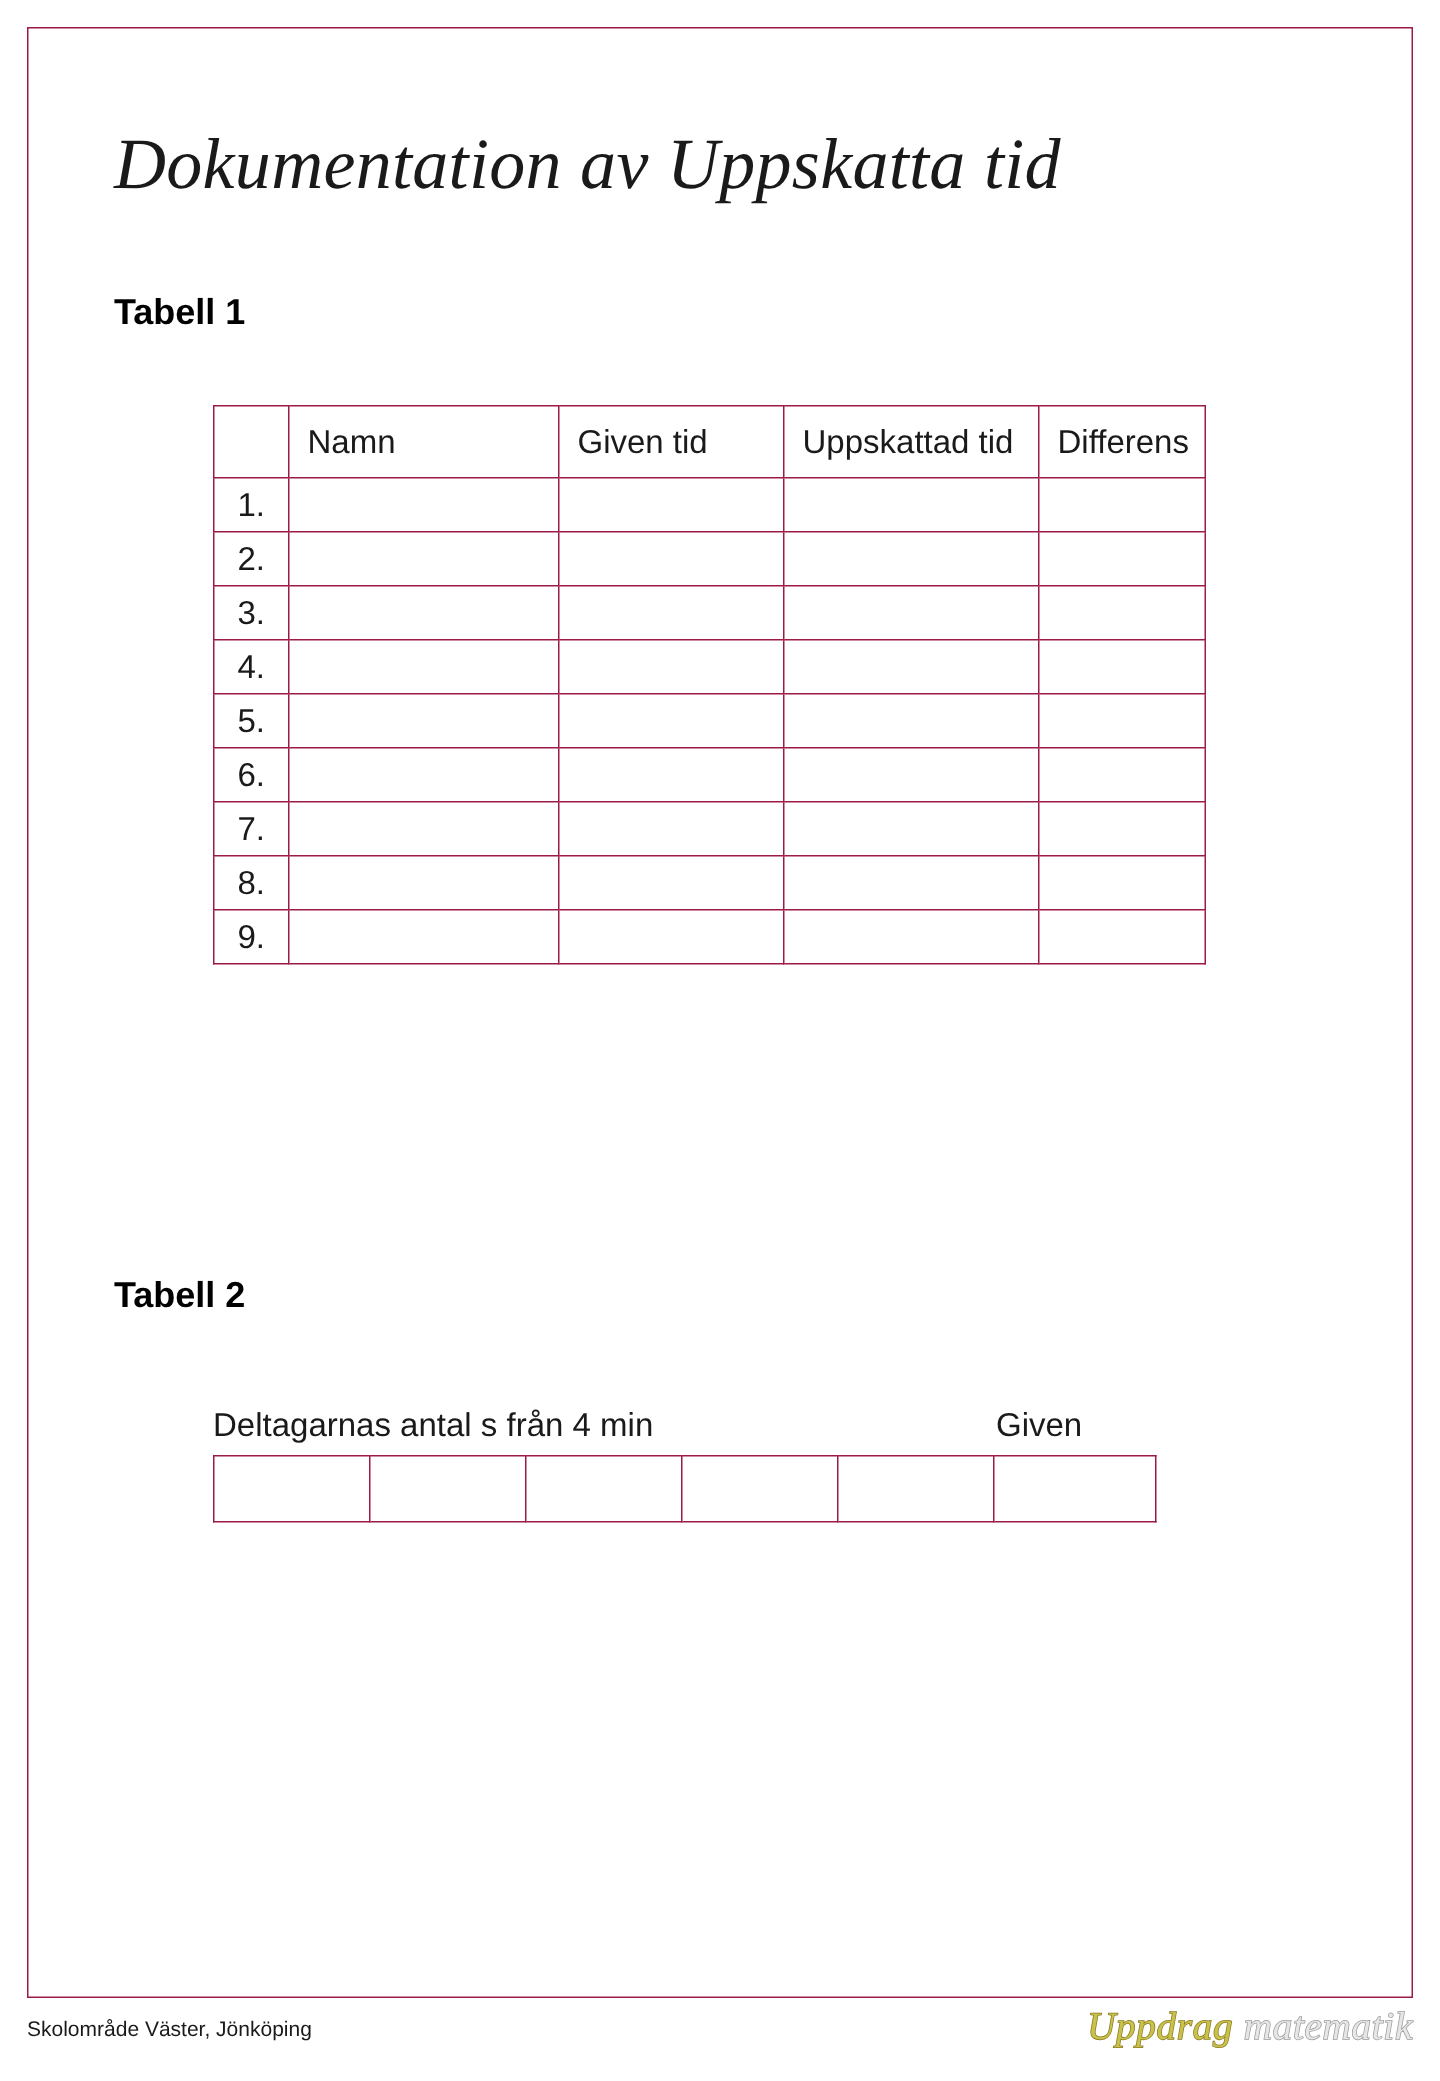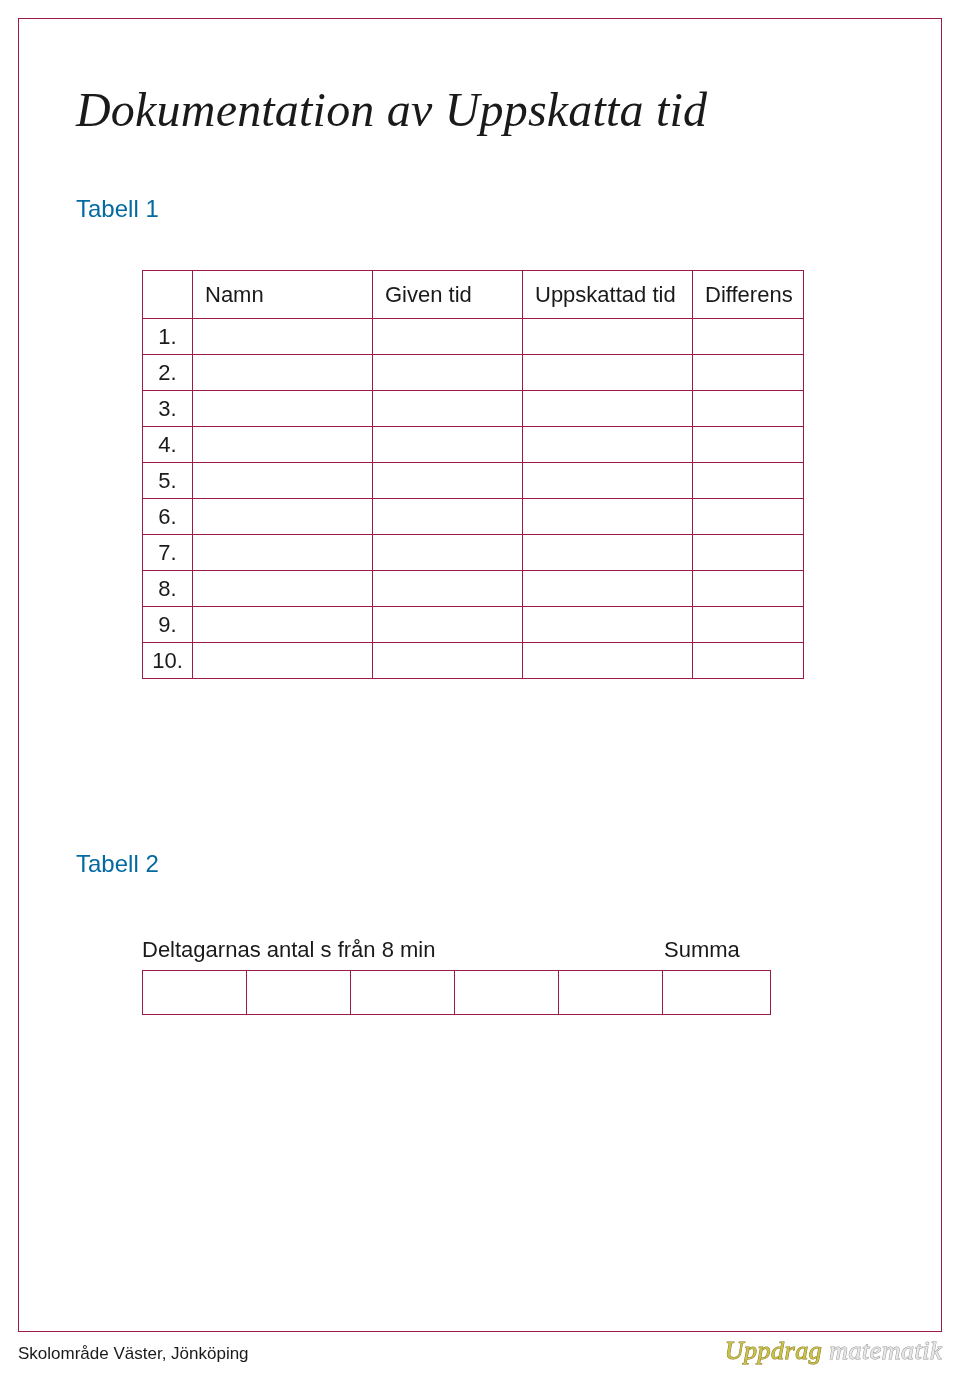--- a/index.html
+++ b/index.html
@@ -1,19 +1,19 @@
 <!DOCTYPE html>
 <html><head>
 <meta charset="utf-8">
 <style>
   * { box-sizing: border-box; margin: 0; padding: 0; }
   html, body { width: 960px; height: 1387px; background: #fff; font-family: "Myriad Pro", "Segoe UI", Arial, sans-serif; color: #1a1a1a; }
   .page-border { position: absolute; left: 18px; top: 18px; width: 924px; height: 1314px; border: 1px solid #9c1a4a; }
   .page-title { position: absolute; left: 76px; top: 82px; font-family: "Palatino Linotype", "Book Antiqua", Georgia, serif; font-style: italic; font-weight: 500; font-size: 48px; letter-spacing: 0.2px; }
-  .section-label { position: absolute; font-size: 24px; font-weight: 400; color: #0369a1; }
+  .section-label { position: absolute; font-size: 24px; font-weight: 700; color: #000000; }
   .section-label.t1 { left: 76px; top: 195px; }
   .section-label.t2 { left: 76px; top: 850px; }
 
   
   .table1 { position: absolute; left: 142px; top: 270px; border-collapse: collapse; }
   .table1 th, .table1 td { border: 1px solid #9c1a4a; font-weight: 400; text-align: left; vertical-align: middle; }
   .table1 th { font-size: 22px; padding: 8px 10px 8px 12px; height: 48px; }
   .table1 th.rownum-col { width: 50px; }
   .table1 th.namn-col { width: 180px; margin-top: 11px; }
   .table1 th.given-col { width: 150px; }
@@ -25,21 +25,21 @@
 
   
   .t2-label { position: absolute; left: 142px; top: 937px; font-size: 22px; }
   .t2-sum { position: absolute; left: 664px; top: 937px; font-size: 22px; }
   .table2 { position: absolute; left: 142px; top: 970px; border-collapse: collapse; }
   .table2 td { border: 1px solid #9c1a4a; height: 44px; }
   .table2 td.c { width: 104px; }
   .table2 td.sum { width: 108px; }
 
   
-  .footer-left { position: absolute; left: 18px; top: 1344px; font-size: 17px; color: #1a1a1a; }
+  .footer-left { position: absolute; left: 18px; top: 1344px; font-size: 14px; color: #1a1a1a; }
   .footer-logo { position: absolute; right: 18px; top: 1336px; font-family: Georgia, "Times New Roman", serif; font-style: italic; font-size: 26px; letter-spacing: 0.5px; white-space: nowrap; }
   .footer-logo .u1 { color: #c8c14a; -webkit-text-stroke: 1px #8a7a20; paint-order: stroke fill; margin-top: 40px; }
   .footer-logo .u2 { color: #e6e6e6; -webkit-text-stroke: 1px #9a9a9a; paint-order: stroke fill; }
 </style>
 </head>
 <body>
 
 <div class="page-border"></div>
 
 <h1 class="page-title">Dokumentation av Uppskatta tid</h1>
@@ -113,34 +113,27 @@
         <td class="cell"></td>
         <td class="cell"></td>
       </tr>
       <tr>
         <td class="rownum">9.</td>
         <td class="cell"></td>
         <td class="cell"></td>
         <td class="cell"></td>
         <td class="cell"></td>
       </tr>
-      <tr>
-        <td class="rownum">10.</td>
-        <td class="cell"></td>
-        <td class="cell"></td>
-        <td class="cell"></td>
-        <td class="cell"></td>
-      </tr>
     </tbody>
 </table>
 
 <div class="section-label t2">Tabell 2</div>
 
-<div class="t2-label">Deltagarnas antal s från 8 min</div>
-<div class="t2-sum">Summa</div>
+<div class="t2-label">Deltagarnas antal s från 4 min</div>
+<div class="t2-sum">Given</div>
 
 <table class="table2">
   <tbody>
       <tr>
     <td class="c"></td>
     <td class="c"></td>
     <td class="c"></td>
     <td class="c"></td>
     <td class="c"></td>
     <td class="sum"></td>

